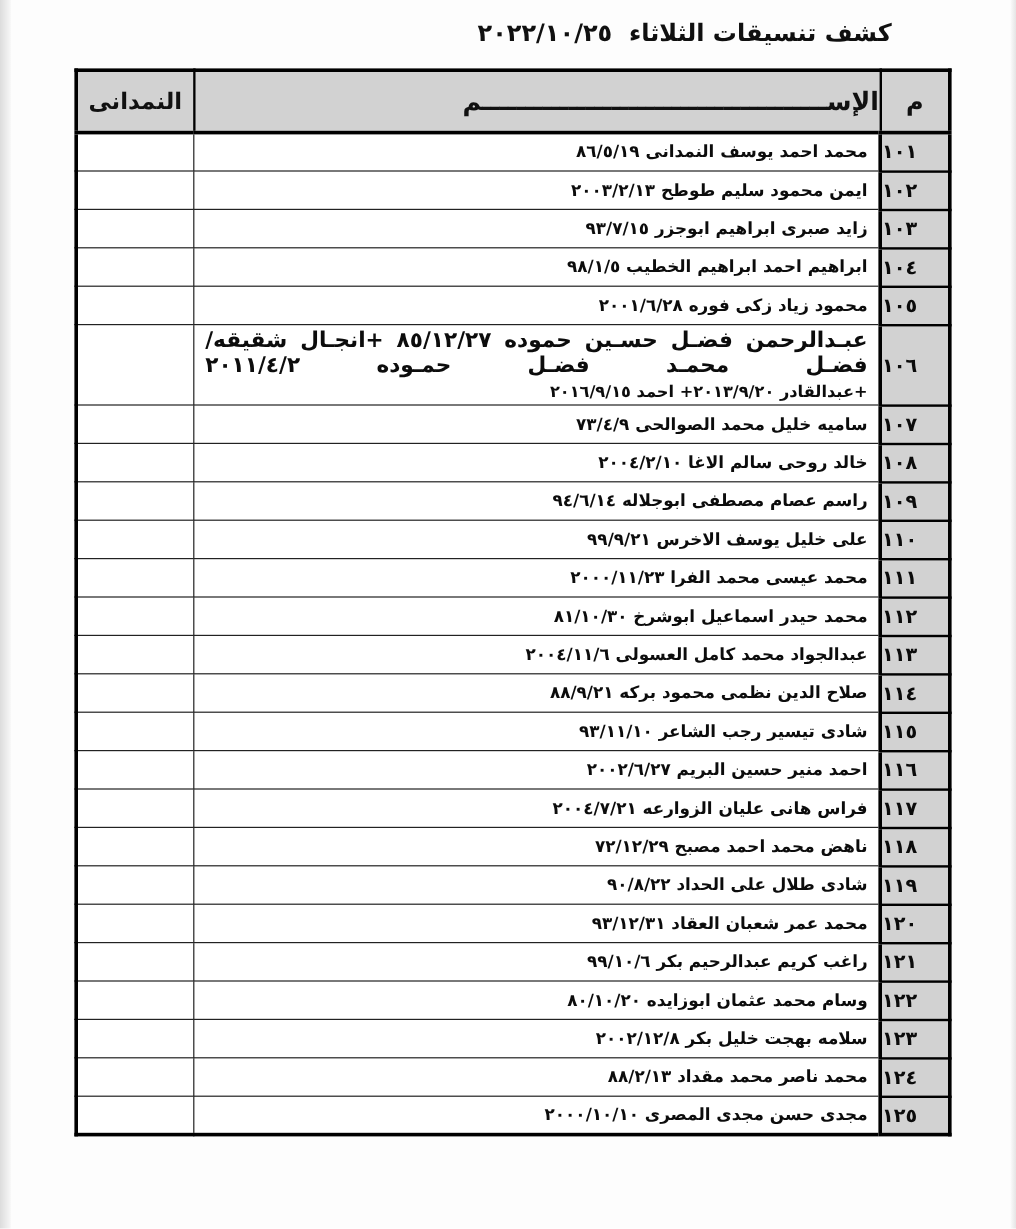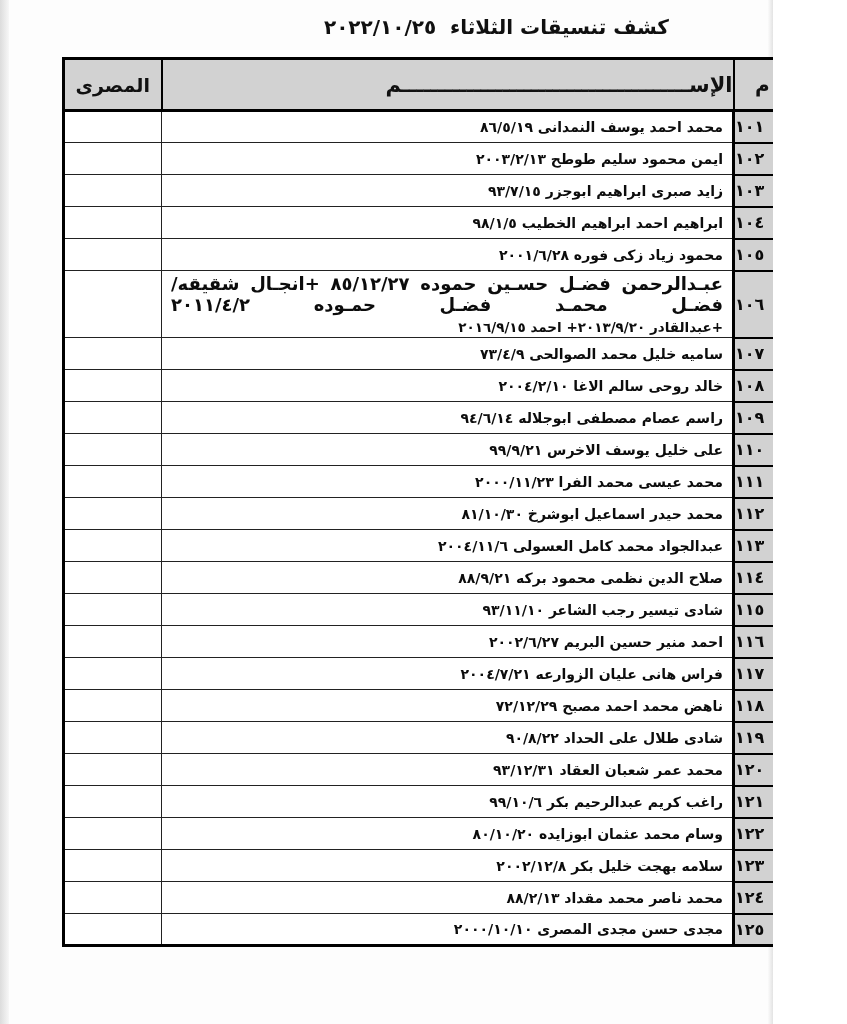--- a/index.html
+++ b/index.html
@@ -1,18 +1,18 @@
 <!DOCTYPE html>
 <html lang="ar"><head>
 <meta charset="utf-8">
 <style>
   * { box-sizing: border-box; }
   html,body { margin:0; padding:0; background:#fff; }
   body { font-family:"DejaVu Sans", sans-serif; }
-  .canvas { position:relative; width:773px; height:1024px; background:#fdfdfd; overflow:hidden; }
+  .canvas { position:relative; width:847px; height:1024px; background:#fdfdfd; overflow:hidden; }
   .edge-left  { position:absolute; left:0; top:0; width:9px; height:100%;
                 background:linear-gradient(90deg,#dcdcdc,#f7f7f7); }
   .edge-right { position:absolute; right:0; top:0; width:5px; height:100%;
                 background:linear-gradient(270deg,#e3e3e3,#fbfbfb); }
   .title { position:absolute; top:15px; right:104px; direction:rtl;
            font-size:20px; font-weight:bold; color:#101010; white-space:pre; }
   table.sheet { position:absolute; top:57px; left:62px; width:728px;
                 border-collapse:collapse; table-layout:fixed; direction:rtl;
                 border:3px solid #000; background:#fff; }
   col.c-num   { width:58px; }
@@ -48,21 +48,21 @@
   <table class="sheet" dir="rtl">
     <colgroup>
       <col class="c-num">
       <col class="c-name">
       <col class="c-notes">
     </colgroup>
     <thead>
       <tr>
         <th class="h-num">م</th>
         <th class="h-name">الإســــــــــــــــــــــــــــــــــــــــم</th>
-        <th class="h-notes">المصرى</th>
+        <th class="h-notes">النمدانى</th>
       </tr>
     </thead>
     <tbody id="rows">
         <tr>
           <td class="num">١٠١</td>
           <td class="name">
             <div class="l1">محمد احمد يوسف النمدانى ٨٦/٥/١٩</div>
           </td>
           <td class="notes"></td>
         </tr>

